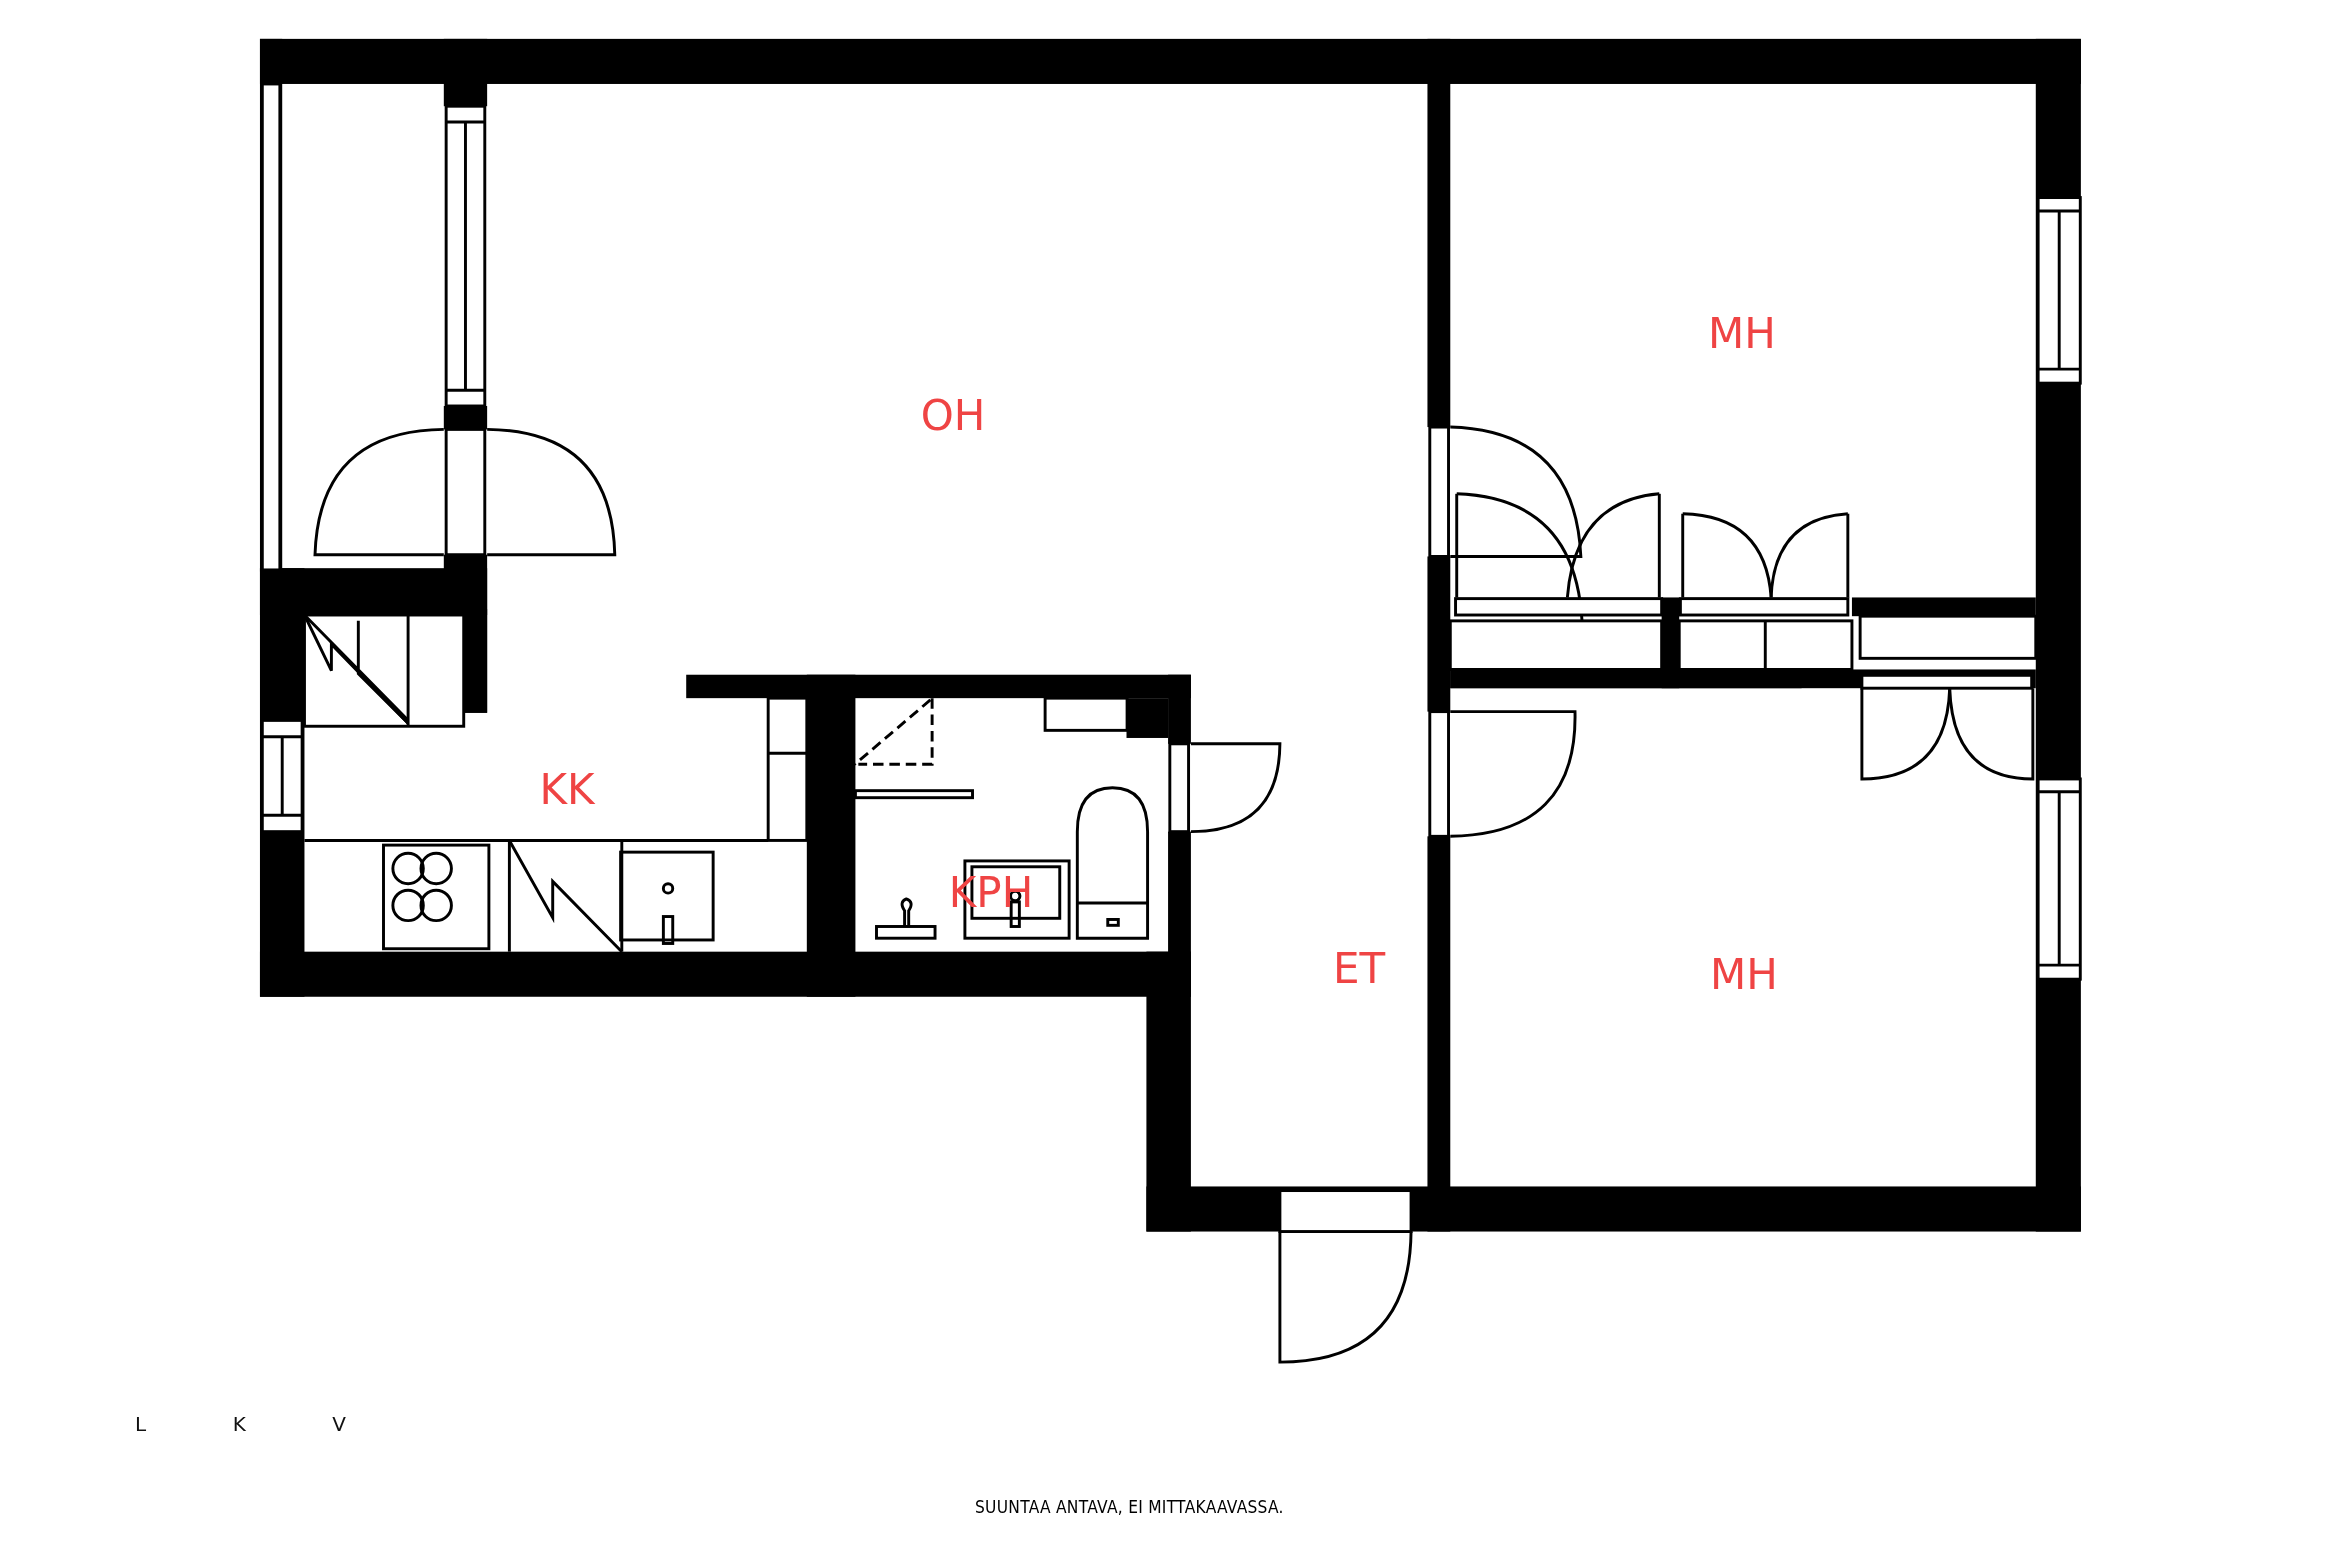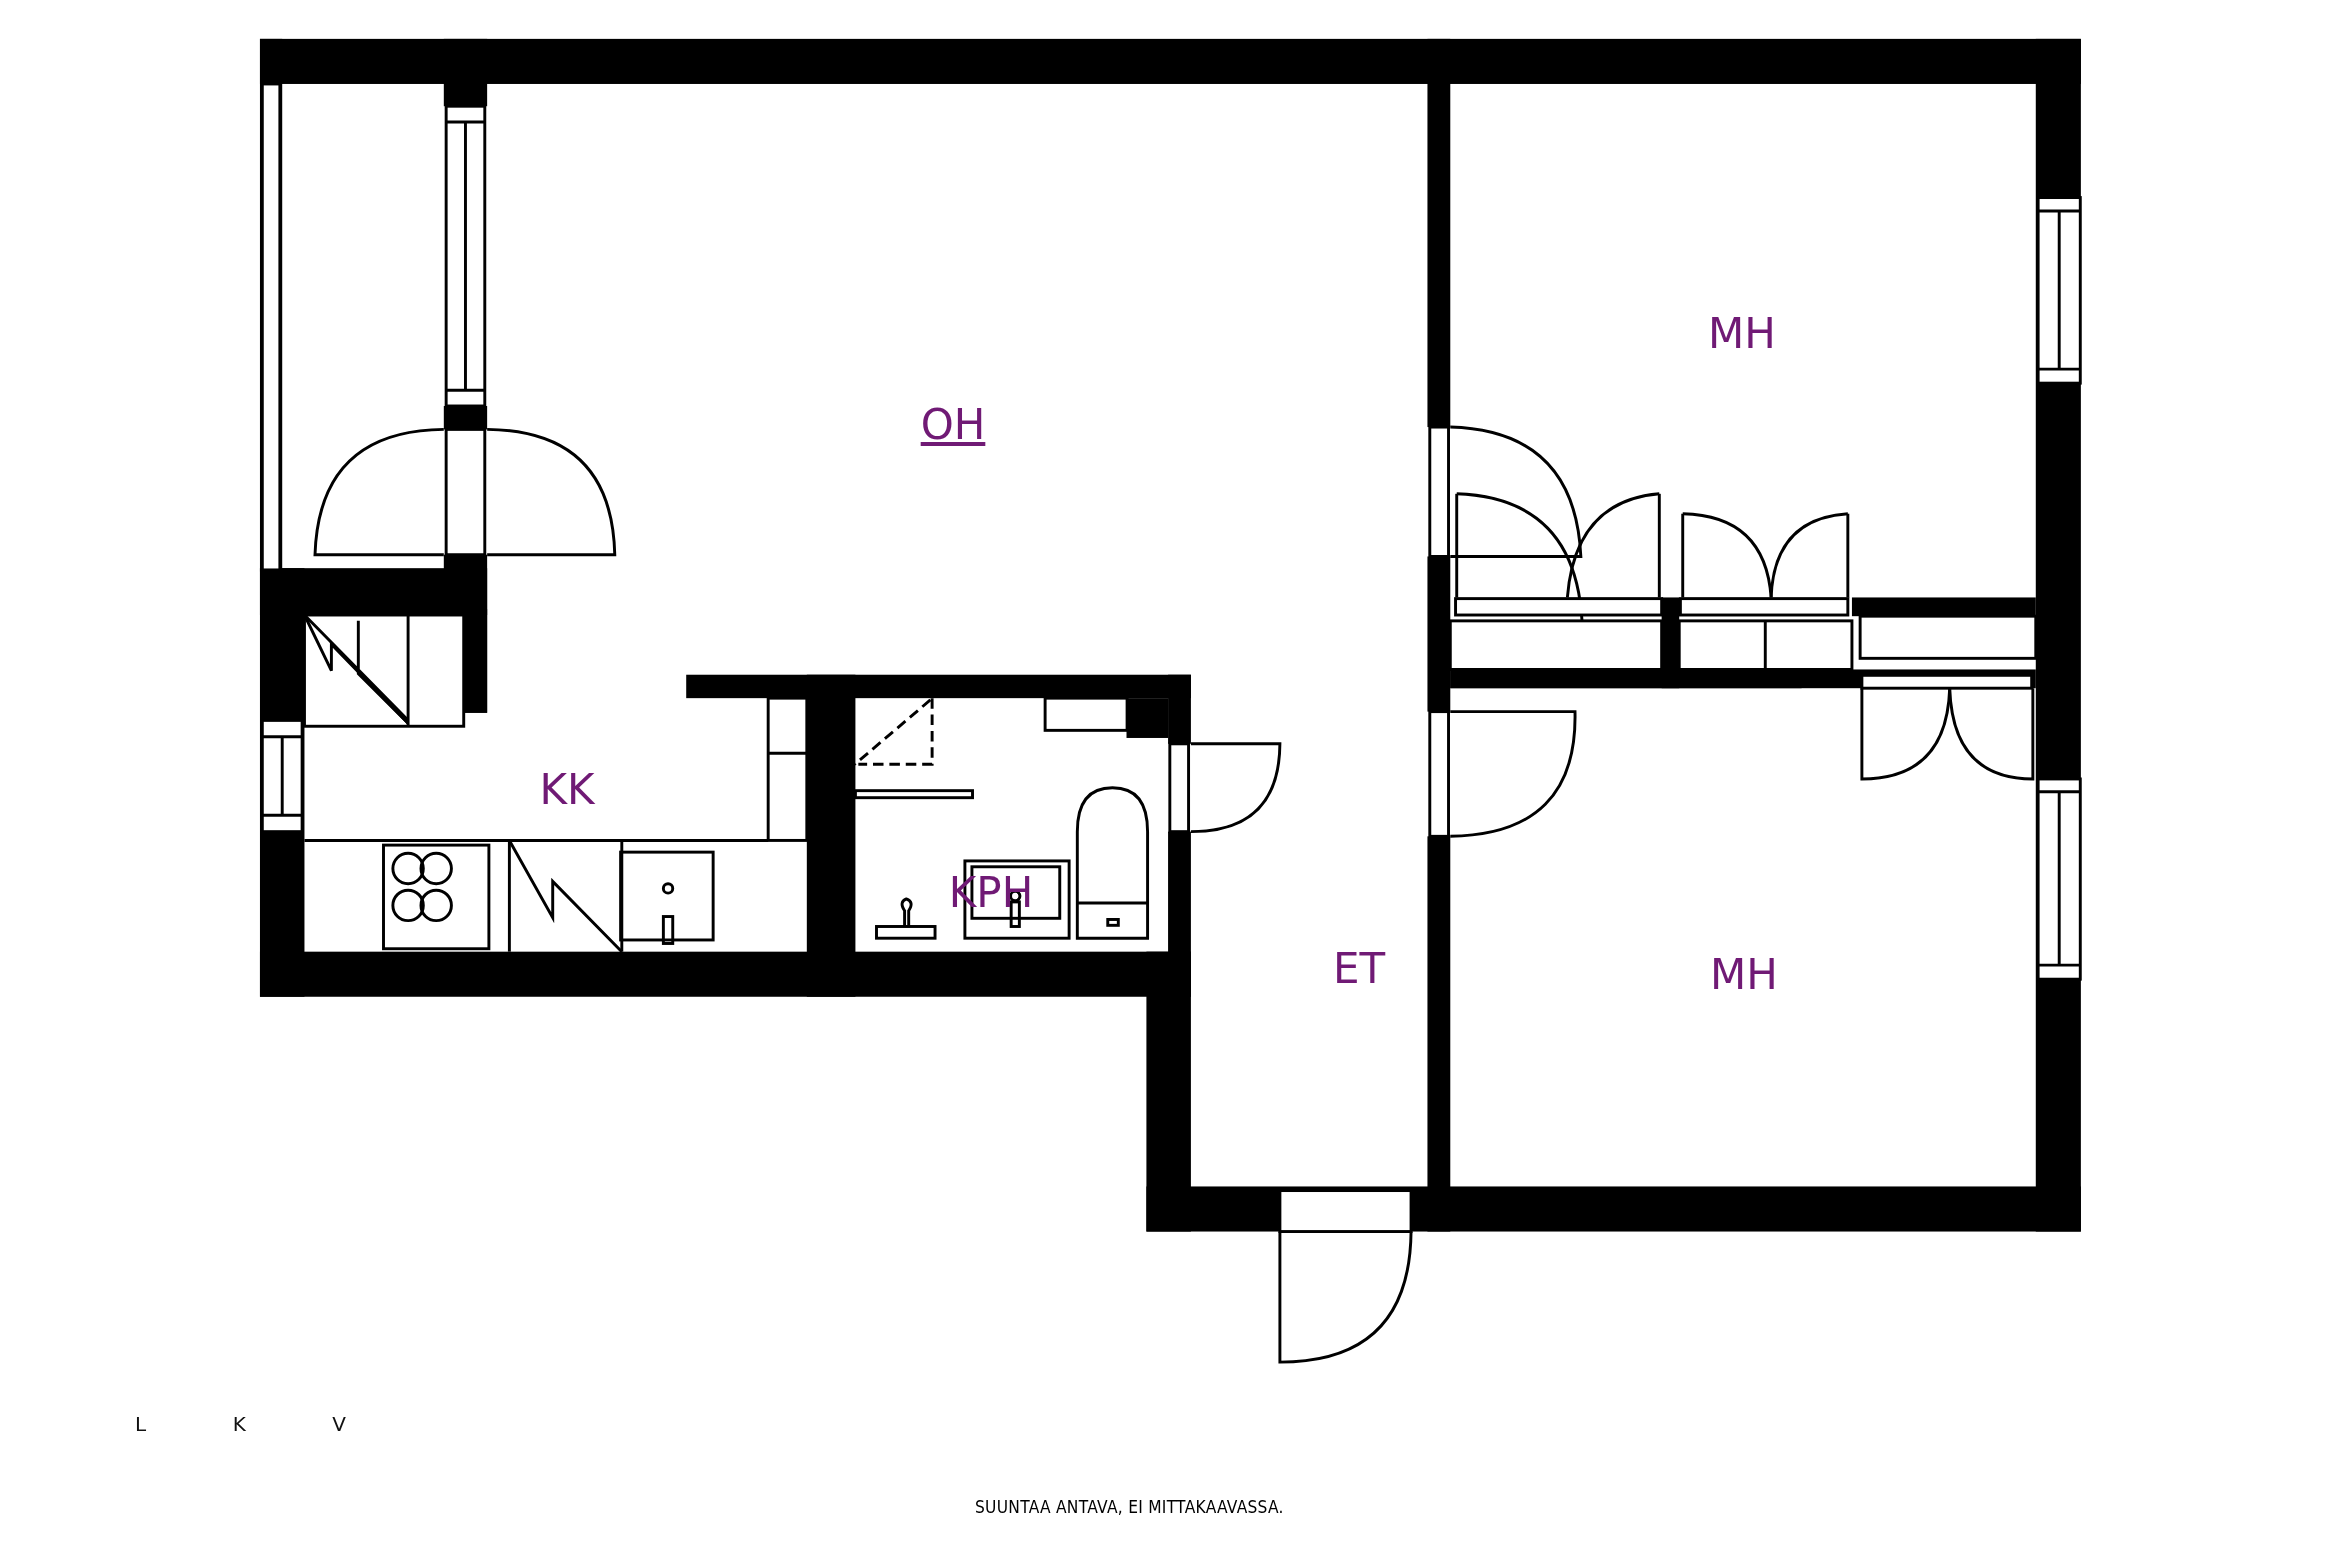--- a/index.html
+++ b/index.html
@@ -1,18 +1,18 @@
 <!DOCTYPE html>
 <html style="font-size:9.4px"><head>
 <meta charset="utf-8">
 <style>
   html, body { margin:0; padding:0; background:#ffffff; }
   body { width:2342px; height:1562px; position:relative; overflow:hidden; font-family:"Liberation Sans", sans-serif; }
   #plan { position:absolute; left:0; top:0; width:2342px; height:1562px; }
-  .room-label { position:absolute; font-family:"DejaVu Sans", sans-serif; font-size:42px; color:#701a75; line-height:1; transform:translate(-50%,-50%); white-space:nowrap; }
+  .room-label { position:absolute; font-family:"DejaVu Sans", sans-serif; font-size:42px; color:#ef4444; line-height:1; transform:translate(-50%,-50%); white-space:nowrap; }
   .logo { position:absolute; left:76px; top:1408px; }
   .logo-main { font-family:"DejaVu Sans", sans-serif; font-size:69px; letter-spacing:20px; color:#111; line-height:1; font-weight:normal; }
   .logo-sub { display:flex; gap:0; margin-top:3.5px; margin-left:59px; width:211px; justify-content:space-between; font-family:"DejaVu Sans", sans-serif; font-size:20px; color:#111; }
   .disclaimer { position:absolute; left:975px; top:1497px; font-family:"DejaVu Sans", sans-serif; font-size:17.6px; color:#000; letter-spacing:0.3px; transform:scaleX(0.88); transform-origin:left top; white-space:nowrap; }
 </style>
 </head>
 <body>
 
 <svg id="plan" viewBox="0 0 4000 2667" xmlns="http://www.w3.org/2000/svg">
   <g fill="#000">
@@ -163,21 +163,21 @@
 
     <path d="M1840 1602 L1840 1420 Q1840 1345 1900 1345 Q1960 1345 1960 1420 L1960 1602 Z"></path>
     <line x1="1840" y1="1542" x2="1960" y2="1542"></line>
     <rect x="1892" y="1570" width="18" height="10"></rect>
 
     <rect x="1497" y="1582" width="100" height="20"></rect>
     <path d="M1545 1582 L1545 1555 Q1535 1540 1548 1535 Q1562 1540 1552 1555 L1552 1582"></path>
   </g>
 </svg>
 
-<div class="room-label" style="left:953px;top:425px;text-decoration:underline;">OH</div>
+<div class="room-label" style="left:953px;top:416px;">OH</div>
 <div class="room-label" style="left:520px;top:790px;margin-left:47px;">KK</div>
 <div class="room-label" style="left:991px;top:893px;">KPH</div>
 <div class="room-label" style="left:1359px;top:969px;">ET</div>
 <div class="room-label" style="left:1742px;top:334px;">MH</div>
 <div class="room-label" style="left:1744px;top:975px;">MH</div>
 
 <div class="logo">
   <div class="logo-sub">
     <span>L</span>
     <span>K</span>

